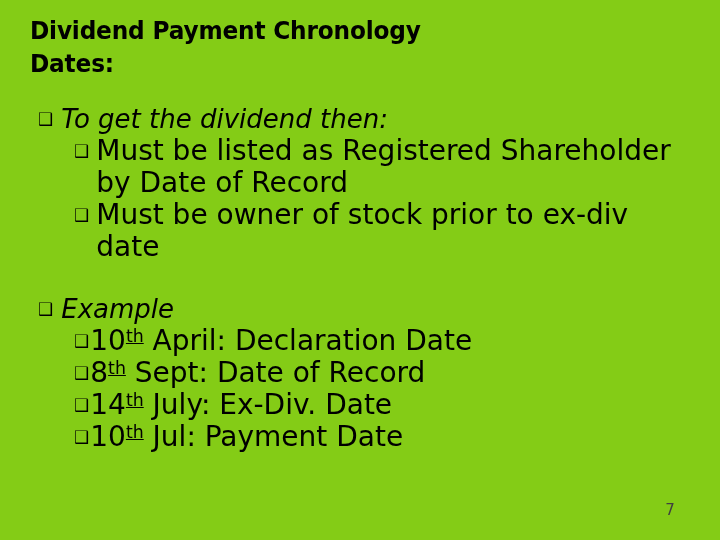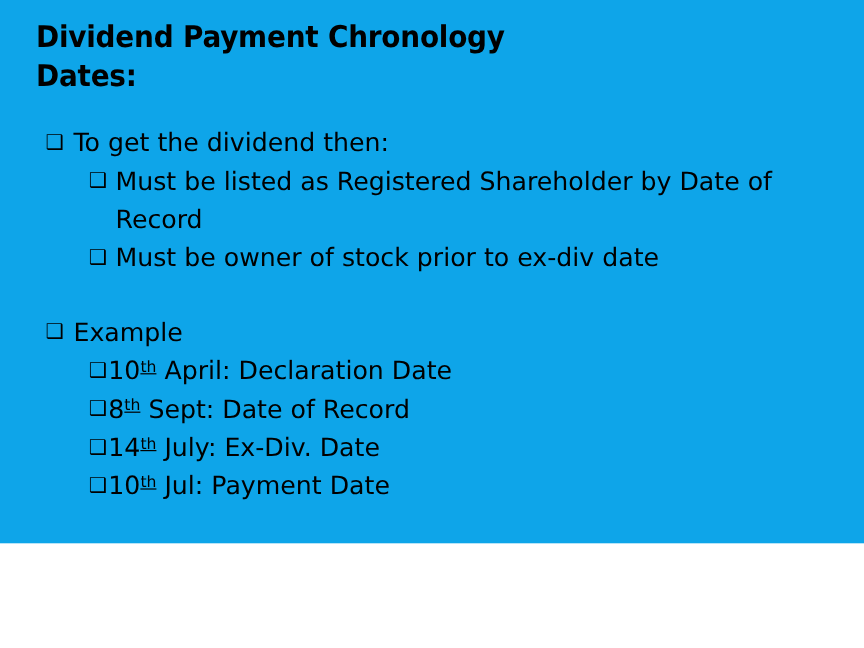--- a/index.html
+++ b/index.html
@@ -3,22 +3,22 @@
 <meta charset="utf-8">
 <style>
   html, body {
     margin: 0;
     padding: 0;
     background: #ffffff;
   }
   .slide {
     position: relative;
     width: 720px;
-    height: 453px;
-    background: #0ea5e9;
+    height: 540px;
+    background: #84cc16;
     overflow: hidden;
     font-family: "DejaVu Sans", sans-serif;
     color: #000000;
   }
 
   
   .title-block {
     position: absolute;
     left: 30px;
     top: 14px;
@@ -59,40 +59,41 @@
   }
   .lvl1 .bullet {
     flex: 0 0 auto;
     font-family: "DejaVu Sans", sans-serif;
     font-size: 17px;
     line-height: 31px;
     padding-right: 8px;
   }
   .lvl1 .txt {
     flex: 1 1 auto;
-    font-size: 21px;
+    font-size: 26px;
     line-height: 31px;
+    font-style: italic;
   }
 
   
   .lvl2 {
     display: flex;
     align-items: flex-start;
     margin: 0;
     padding: 0 0 0 36px;
   }
   .lvl2 .bullet {
     flex: 0 0 auto;
     font-size: 17px;
     line-height: 32px;
     padding-right: 7px;
   }
   .lvl2 .txt {
     flex: 1 1 auto;
-    font-size: 21px;
+    font-size: 28px;
     line-height: 32px;
   }
 
   
   .lvl2.tight {
     padding-left: 36px;
   }
   .lvl2.tight .bullet {
     padding-right: 1px;
   }

